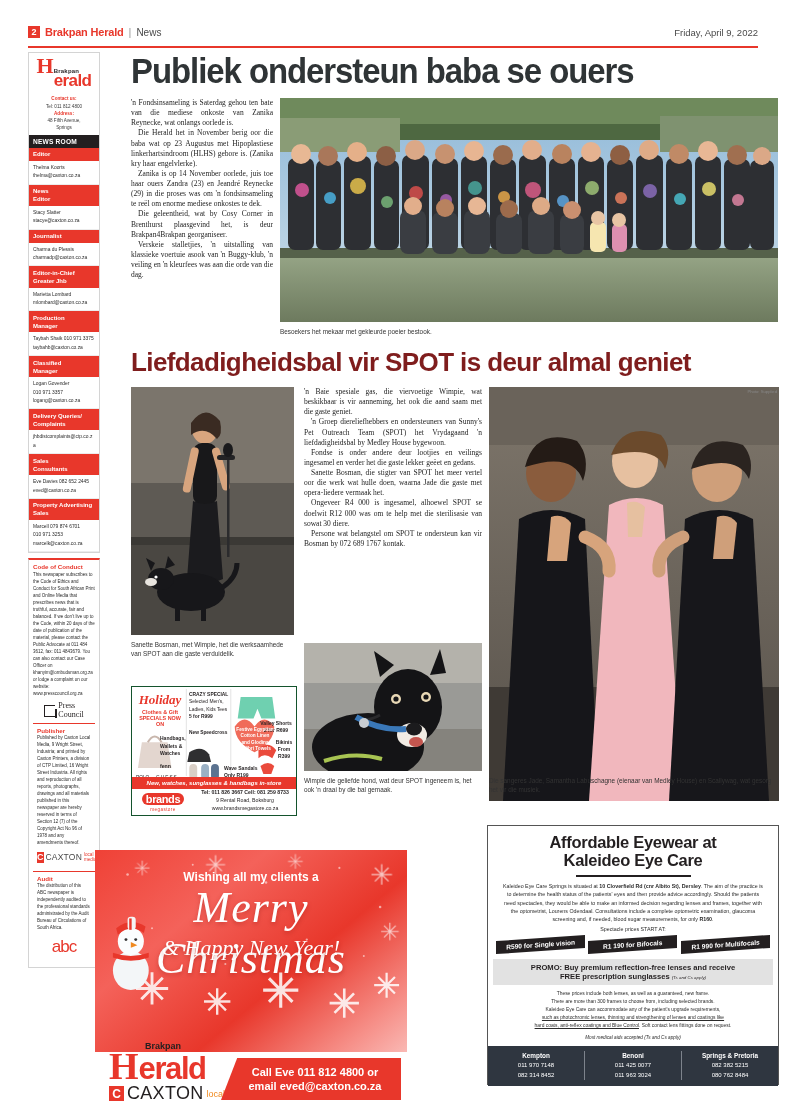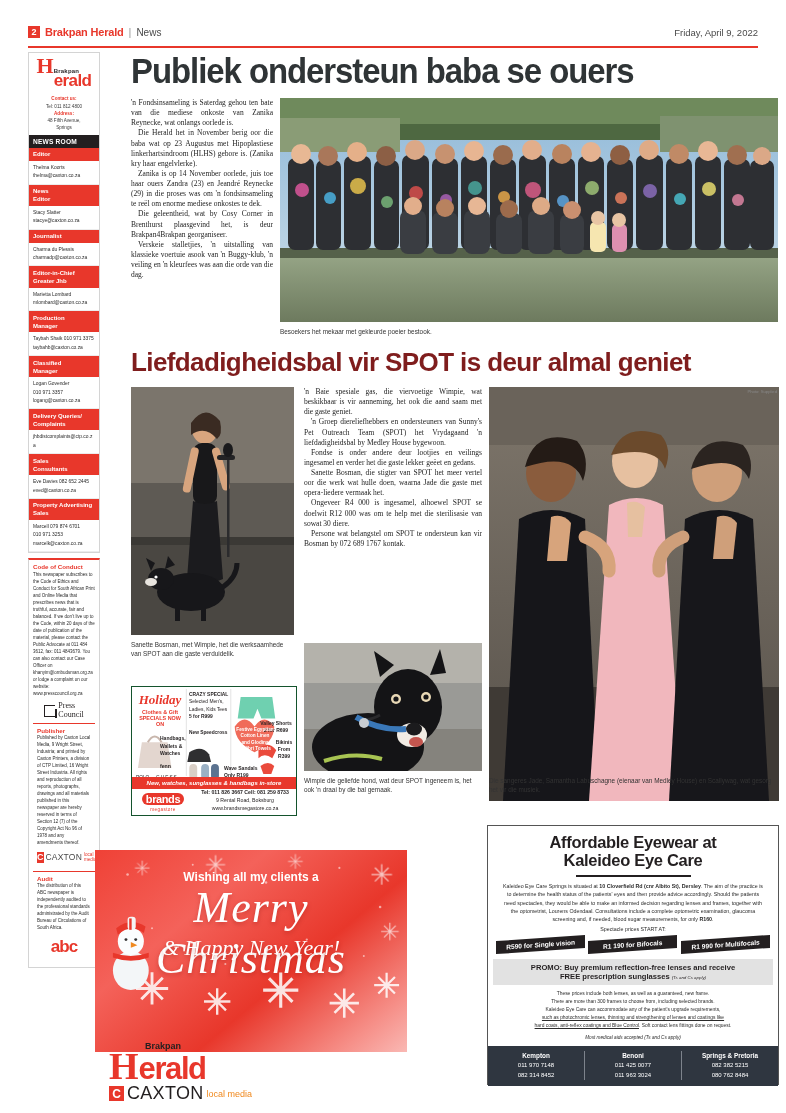--- a/index.html
+++ b/index.html
@@ -57,21 +57,21 @@
   .pub-title { color:#e8372b; font-size:6.2px; font-weight:bold; margin-bottom:1px; }
   .pub-body { font-size:4.5px; line-height:1.55; color:#2a2a2a; }
   .caxton-row { display:flex; align-items:center; gap:2px; margin-top:5px; }
   .caxton-c { width:11px; height:11px; background:#e8372b; color:#fff; font-weight:bold; font-size:9px;
               display:flex; align-items:center; justify-content:center; font-family:"Liberation Sans", sans-serif; }
   .caxton-word { font-size:8.5px; letter-spacing:.2px; color:#4a4a4a; }
   .caxton-sub { font-size:4.6px; color:#e8372b; }
 
   .audit-box { border-top:1px solid #e8372b; margin-top:4px; padding:3px 4px 5px; }
   .audit-title { color:#e8372b; font-size:6.2px; font-weight:bold; margin-bottom:1px; }
-  .abc-logo { text-align:center; margin-top:5px; color:#e8372b; font-size:17px; font-weight:bold;
+  .abc-logo { text-align:center; margin-top:5px; color:#e8372b; font-size:17px; font-weight:normal;
               font-family:"Liberation Sans", sans-serif; letter-spacing:-1px; }
 
   
   .headline1 {
     position:absolute; left:131px; top:53px; width:648px;
     font-size:35px; font-weight:bold; color:#2f3436;
     font-family:"Liberation Sans Narrow","Liberation Sans",sans-serif;
     letter-spacing:-1.1px; line-height:1; transform:scaleX(.94); transform-origin:left top;
   }
   .headline2 {
@@ -631,20 +631,26 @@
       <div class="xm-heraldword">
         <span class="xm-hh">H</span>
         <span class="xm-he">erald</span>
       </div>
       <div class="xm-cax">
         <span class="xm-caxc">C</span>
         <span class="xm-caxw">CAXTON</span>
         <span class="xm-caxs">local media</span>
       </div>
     </div>
+    <div class="xm-callout">
+      <span>
+        <span>Call Eve 011 812 4800 or</span><br>
+        <span>email eved@caxton.co.za</span>
+      </span>
+    </div>
   </div>
 
   <div id="eyead">
     <div class="ey-title">
       <div>Affordable Eyewear at</div>
       <div>Kaleideo Eye Care</div>
     </div>
     <div class="ey-rule"></div>
     <div class="ey-body">
       <span>Kaleideo Eye Care Springs is situated at </span><b>10 Cloverfield Rd (cnr Albito St), Dersley</b><span>. The aim of the practice is to determine the health status of the patients' eyes and then provide advice accordingly. Should the patients need spectacles, they would be able to make an informed decision regarding lenses and frames, together with the optometrist, Lourens Odendaal. Consultations include a complete optometric examination, glaucoma screening and, if needed, blood sugar measurements, for only </span><b>R160</b><span>.</span>

